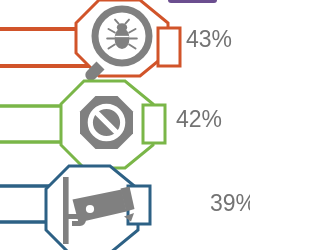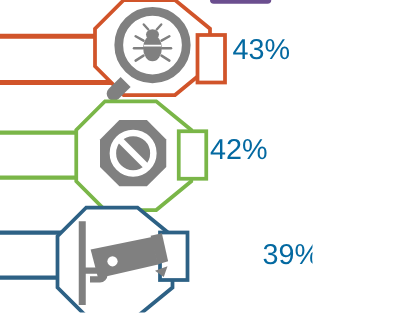--- a/index.html
+++ b/index.html
@@ -19,27 +19,27 @@
     left: 0;
     top: 0;
     width: 250px;
     height: 250px;
   }
   .pct-label {
     position: absolute;
     font-family: "Liberation Sans", sans-serif;
     font-size: 23px;
     font-weight: 400;
-    color: #0369a1;
+    color: #737373;
     letter-spacing: 0px;
     white-space: nowrap;
     line-height: 1;
   }
   #pct-0 { left: 186px; top: 28px; }
-  #pct-1 { left: 168px; top: 108px; }
+  #pct-1 { left: 176px; top: 108px; }
   #pct-2 { left: 166px; top: 192px; margin-left: 44px; }
 </style>
 </head>
 <body style="background: rgb(255, 255, 255);">
 
 <div id="chart-root">
 
   <svg id="infographic" viewBox="0 0 250 250" xmlns="http://www.w3.org/2000/svg">
 
     <rect x="0" y="0" width="250" height="250" fill="#ffffff"></rect>

